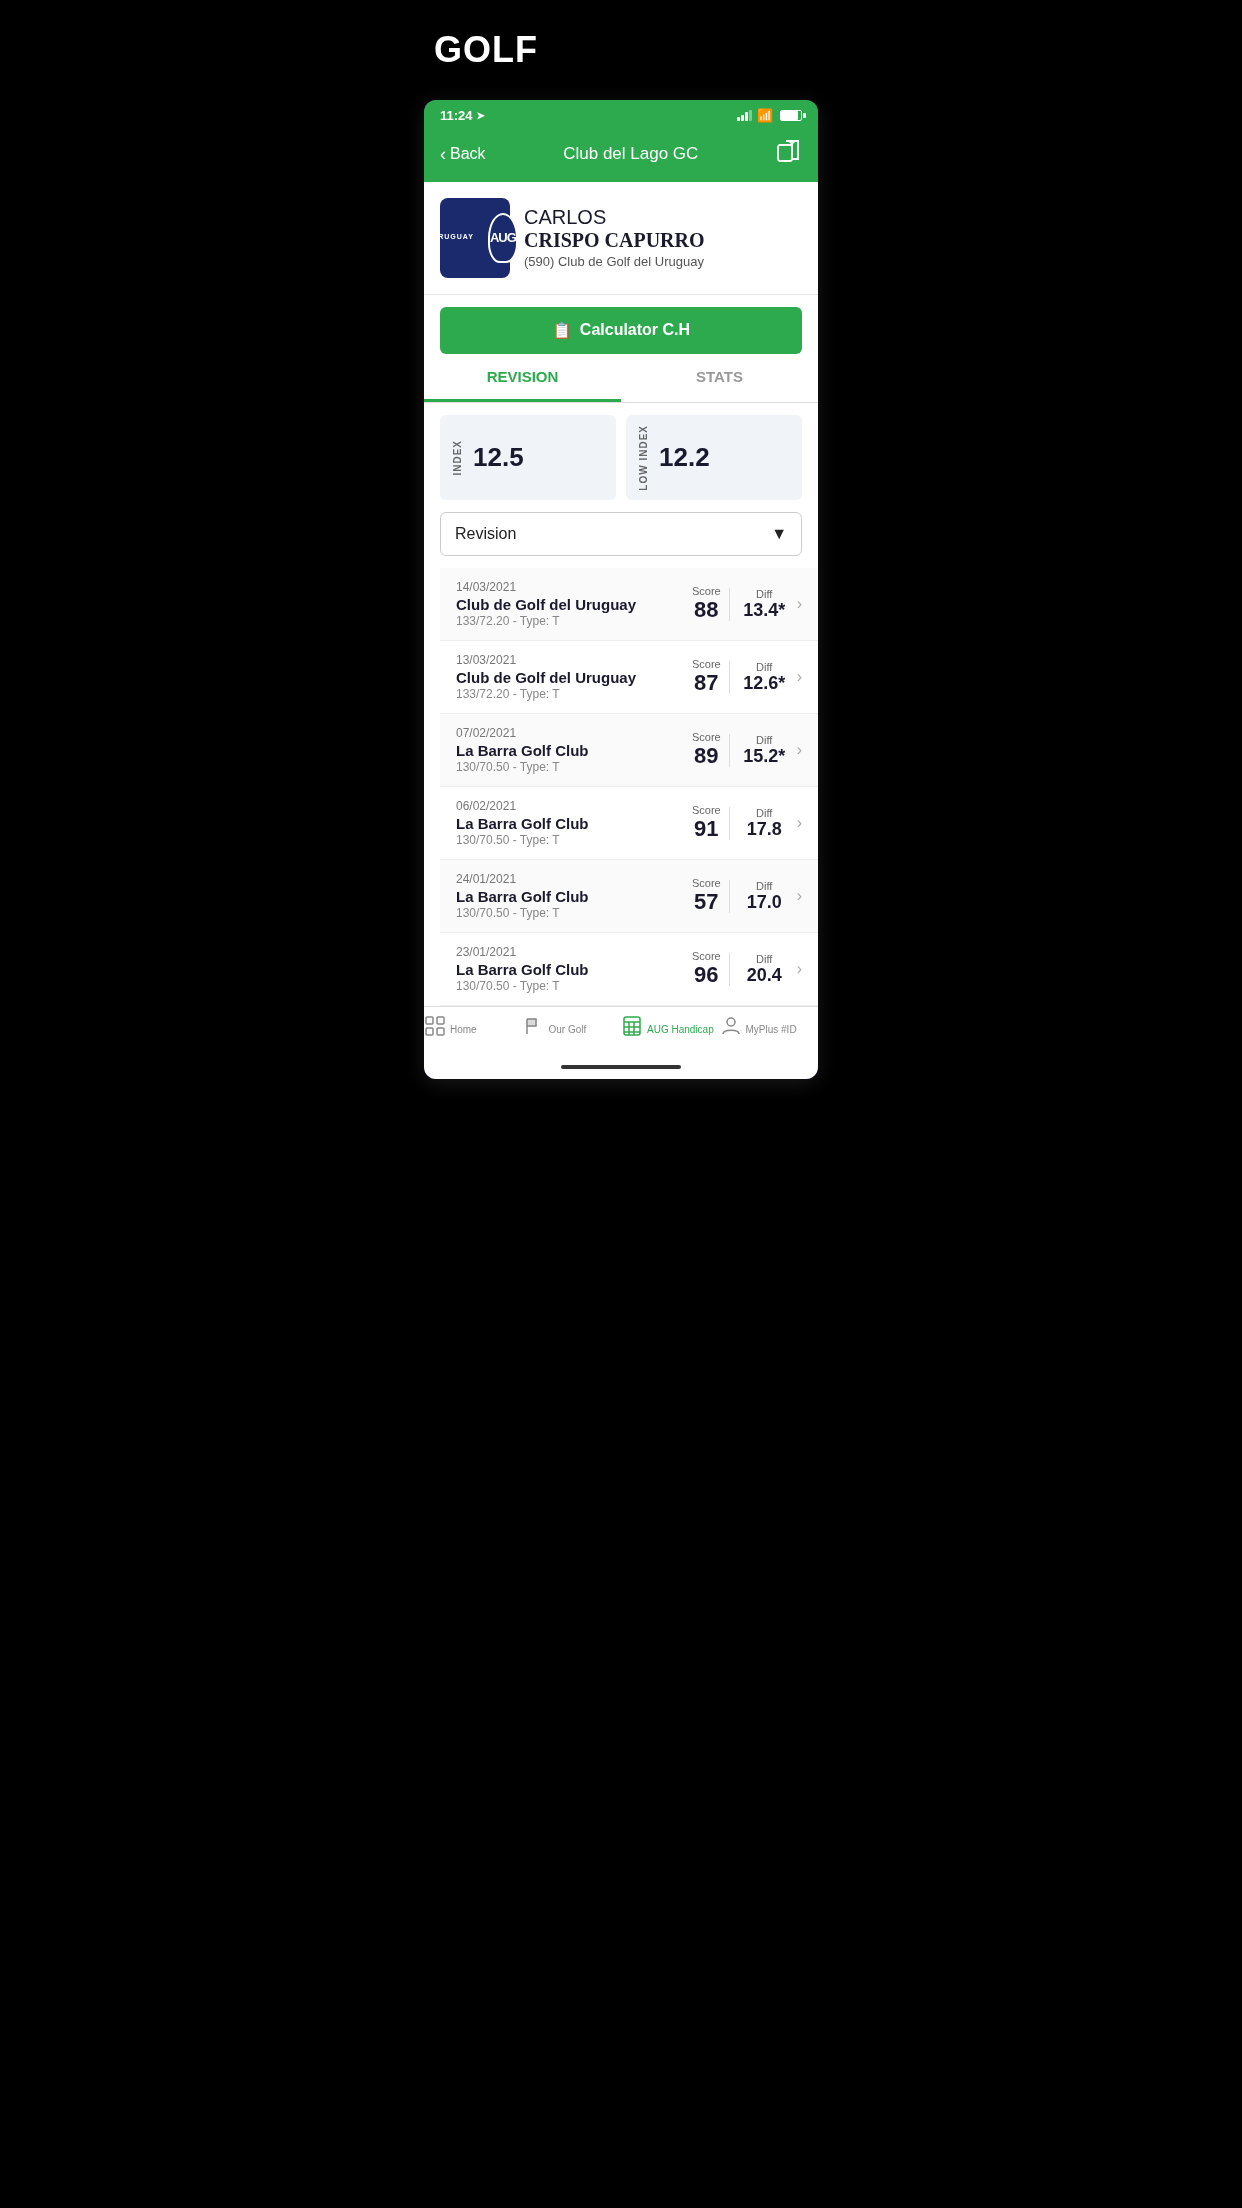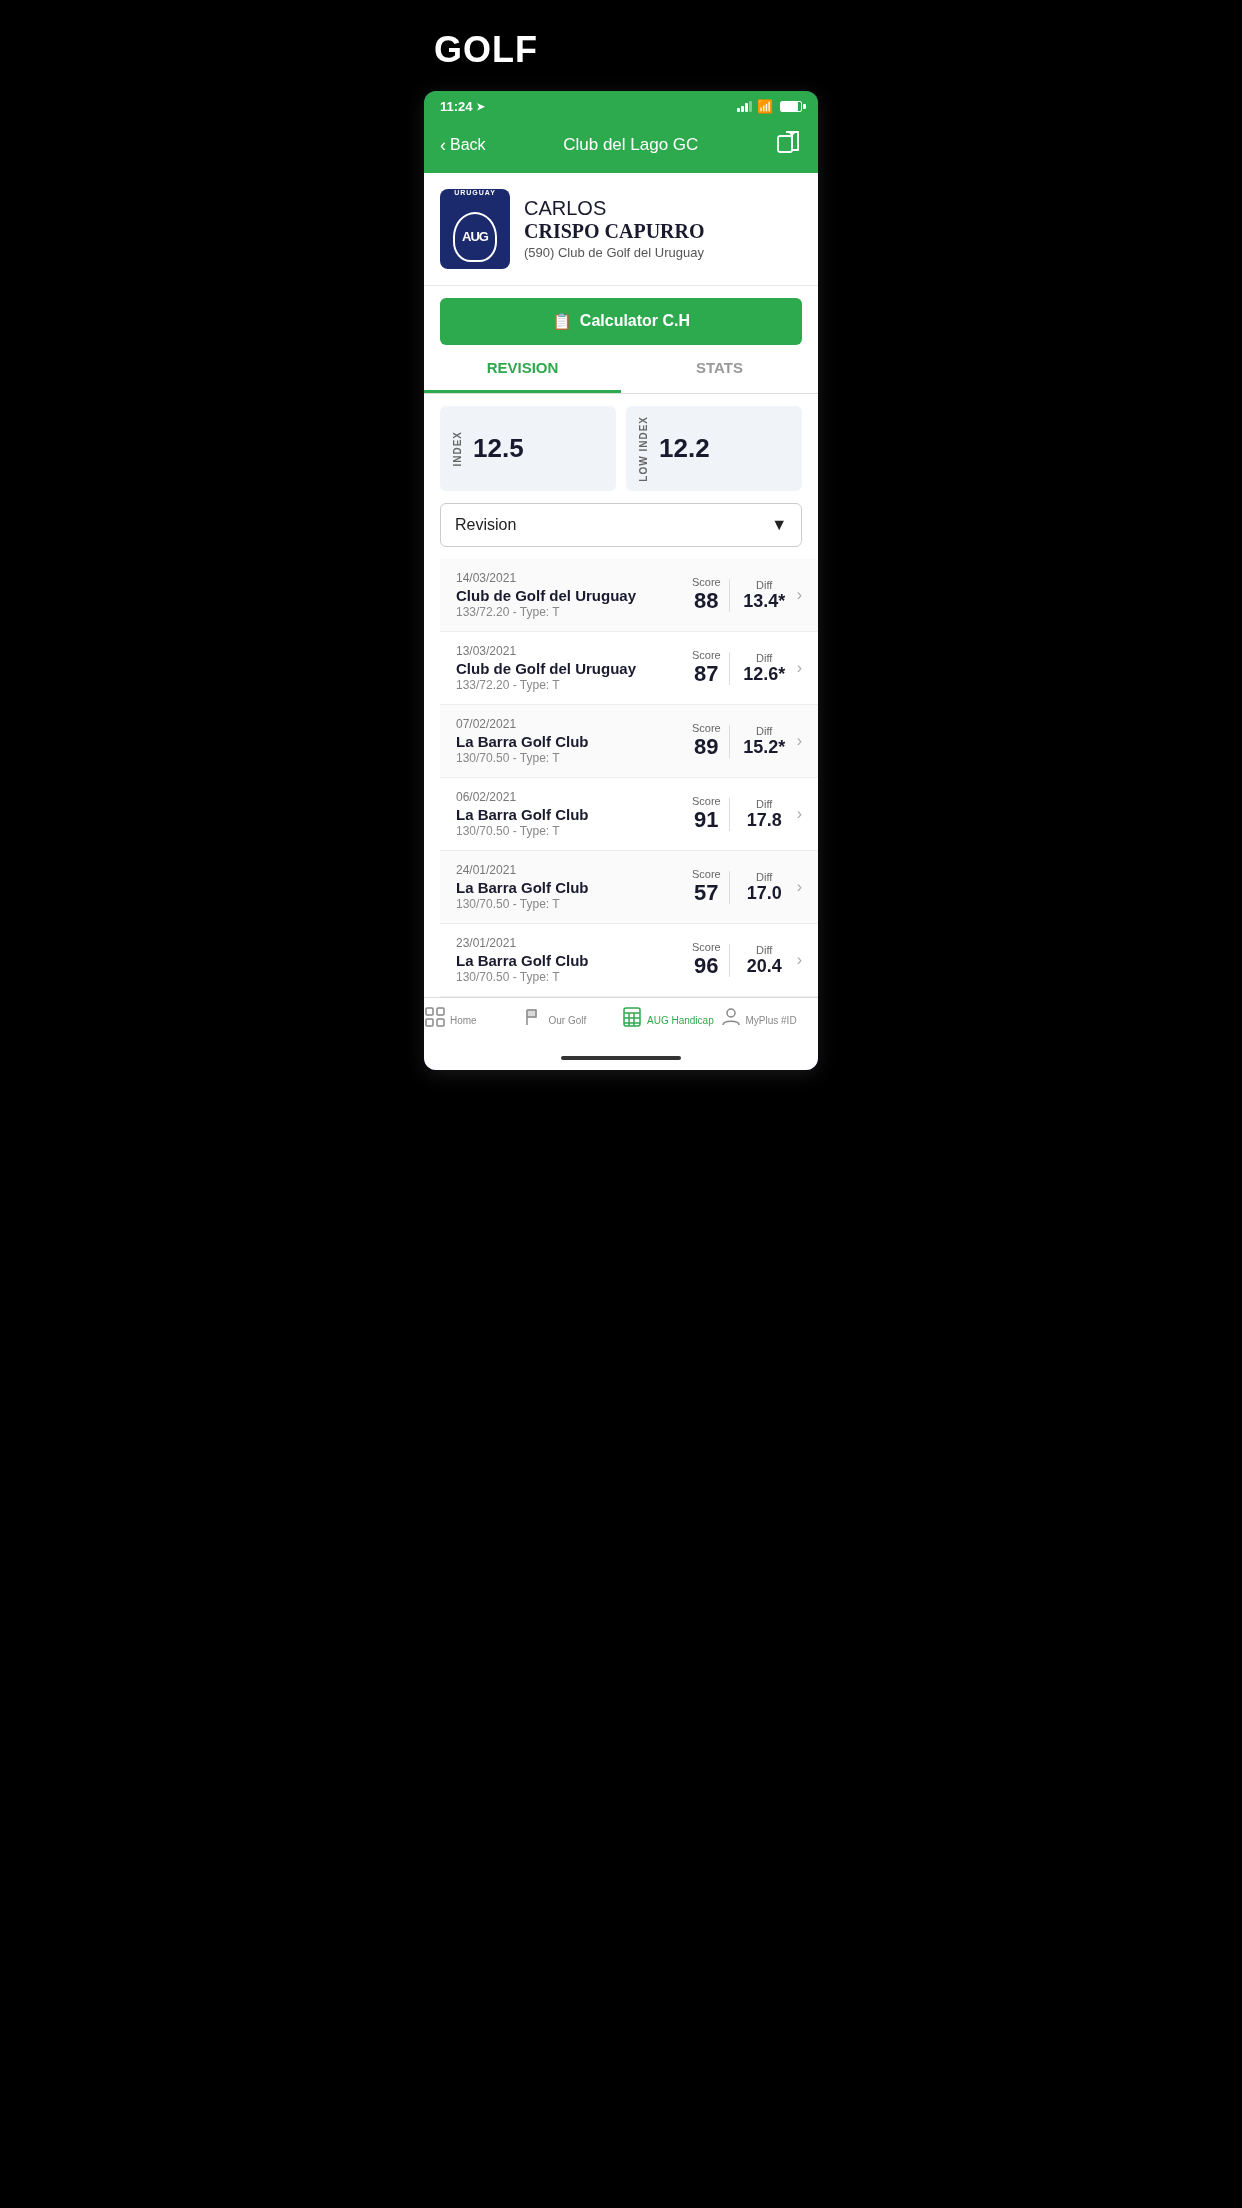--- a/index.html
+++ b/index.html
@@ -30,21 +30,21 @@
     .promo-text h2 {
       font-size: 28px;
       font-weight: 700;
       line-height: 1.2;
       margin-top: 4px;
     }
     .phone-frame {
       background: #4c1d95;
       border-radius: 12px;
       overflow: hidden;
-      margin: 1px 10px;
+      margin: 10px 10px;
       box-shadow: 0 4px 20px rgba(255,255,255,0.1);
     }
     
     .status-bar {
       background: #2eaa4e;
       display: flex;
       justify-content: space-between;
       align-items: center;
       padding: 8px 16px 6px;
       color: #fff;
@@ -73,23 +73,23 @@
       padding: 16px;
       gap: 14px;
       border-bottom: 1px solid #e8e8e8;
     }
     .logo-badge {
       width: 70px;
       height: 80px;
       background: #1a2a6c;
       border-radius: 8px;
       display: flex;
-      flex-direction: column;
-      align-items: center;
-      justify-content: flex-start;
+      flex-direction: row;
+      align-items: center;
+      justify-content: center;
       flex-shrink: 0;
       color: #fff;
       font-size: 8px;
       font-weight: 700;
       gap: 14px;
     }
     .logo-badge .country-text {
       font-size: 7px;
       letter-spacing: 1px;
       margin-bottom: 2px;

